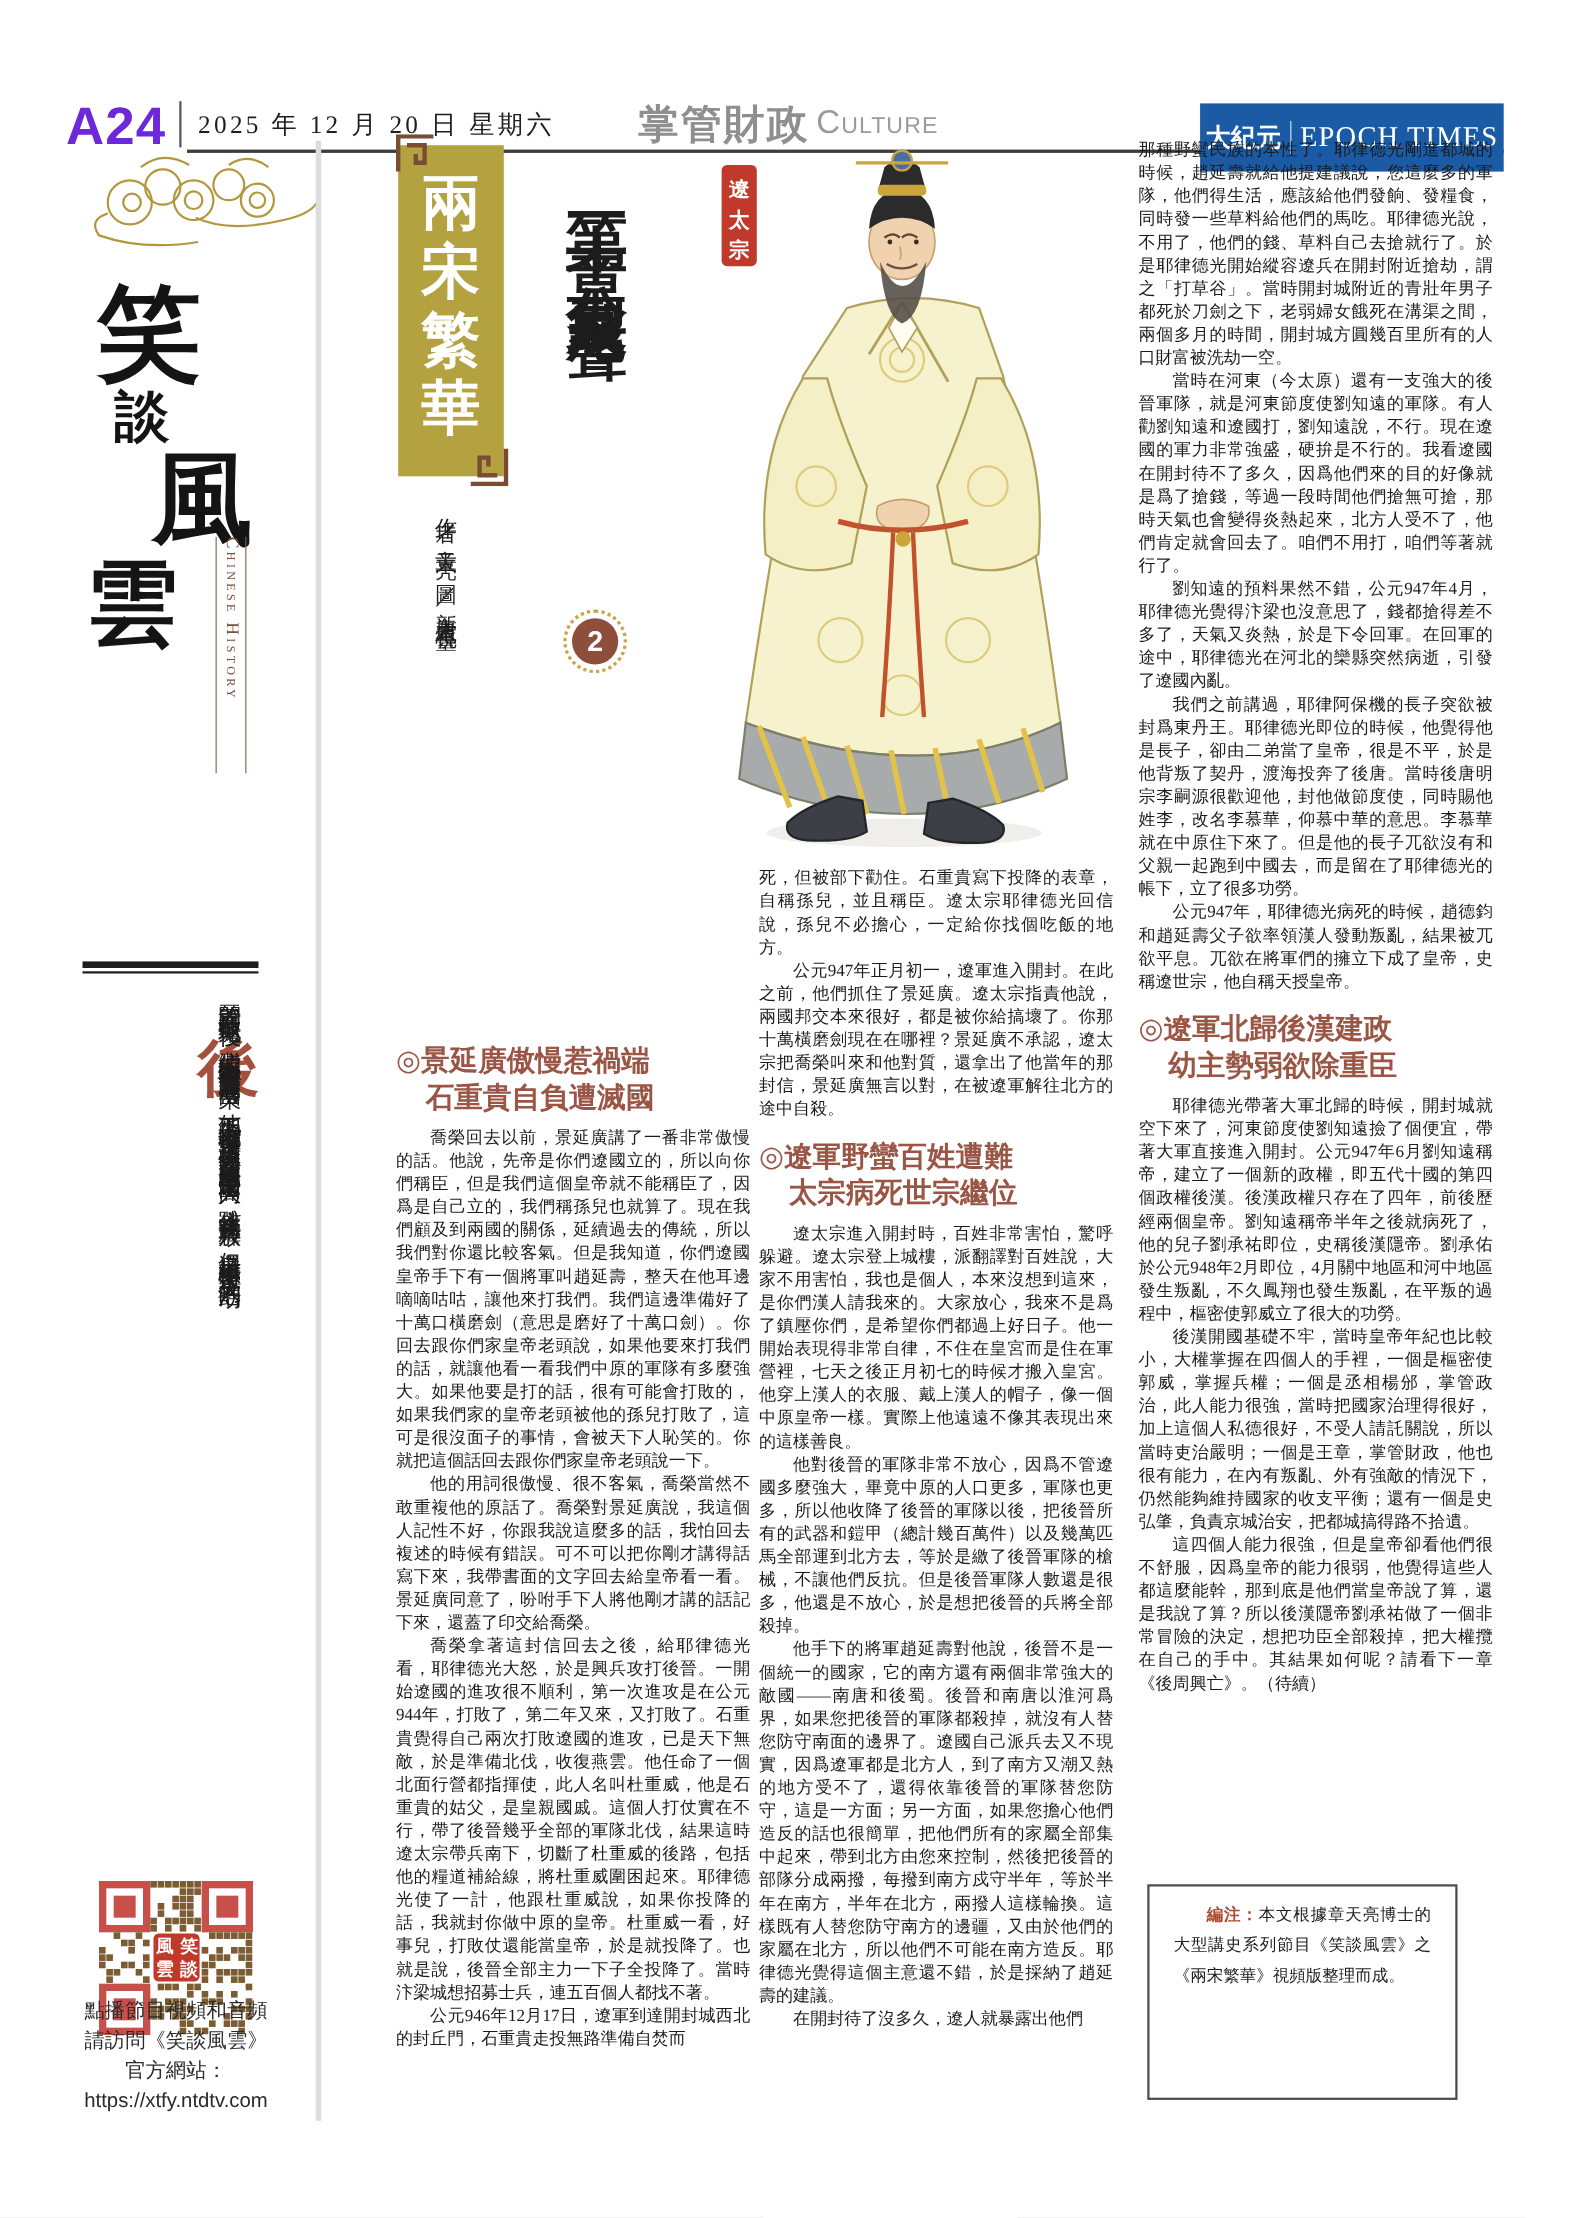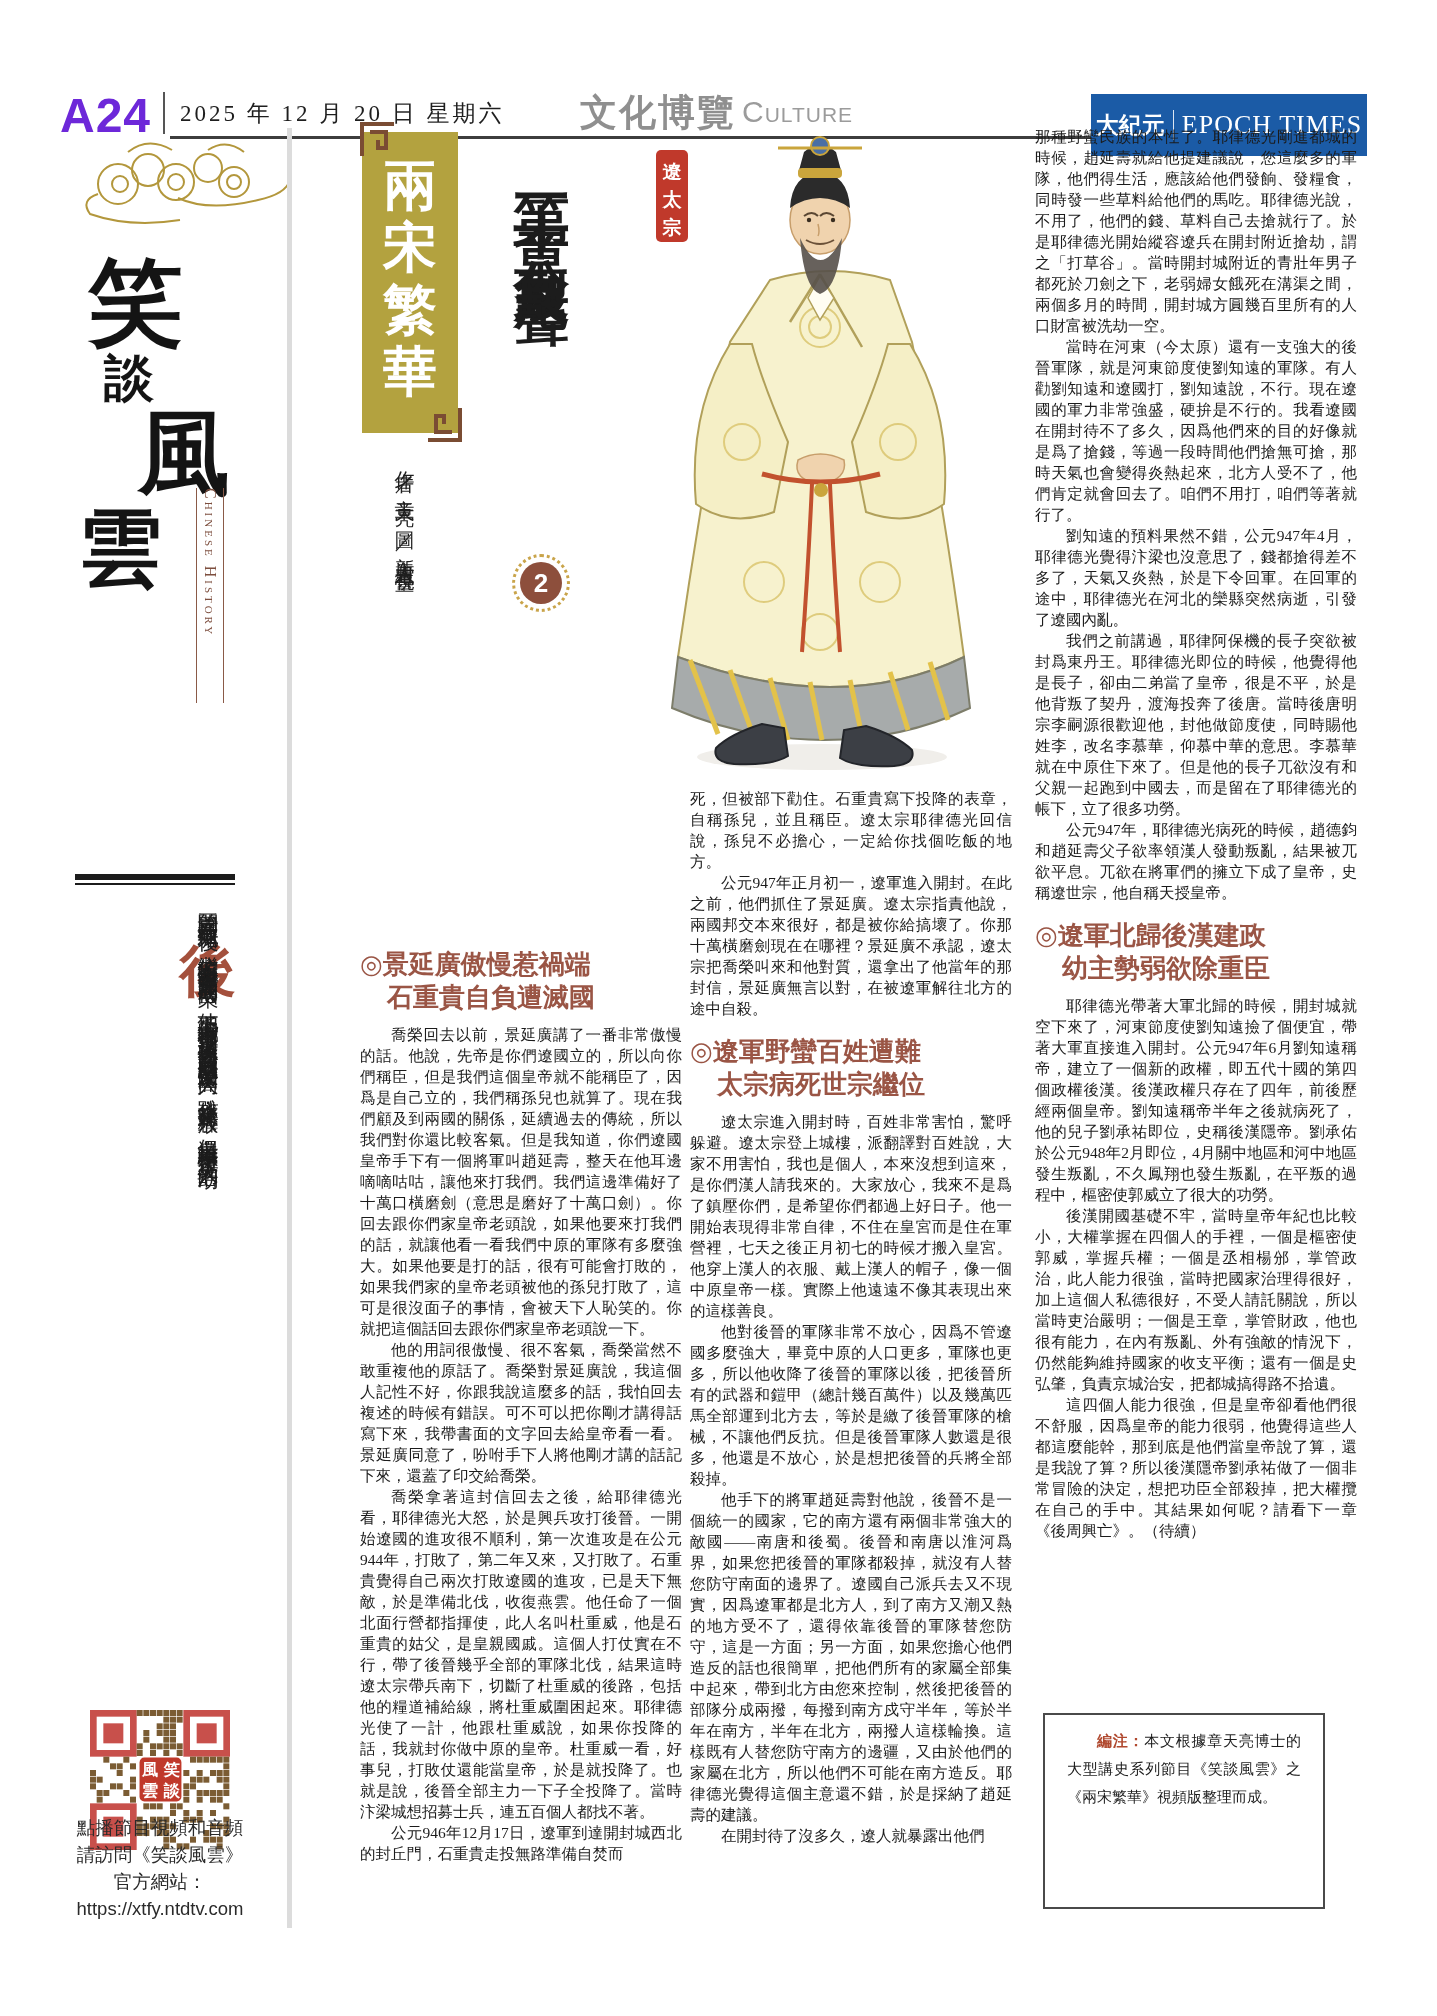--- a/index.html
+++ b/index.html
@@ -78,21 +78,21 @@
 </style>
 </head>
 <body>
 
 <div id="page">
 
   <div class="a24">A24</div>
   <div class="hdr-vrule"></div>
   <div class="hdr-date">2025 年 12 月 20 日 星期六</div>
   <div class="hdr-rule"></div>
-  <div class="sec-cn">文化博覽</div>
+  <div class="sec-cn">掌管財政</div>
   <div class="sec-en">Culture</div>
   <div class="masthead">
     <span class="cn">大紀元</span>
     <span class="bar"></span>
     <span class="en">EPOCH TIMES</span>
   </div>
 
   <svg class="orn" style="left:58px;top:132px;" width="235" height="105" viewBox="0 0 235 105">
     <g fill="none" stroke="#b3973c" stroke-width="2">
       <circle cx="60" cy="52" r="20"></circle>

